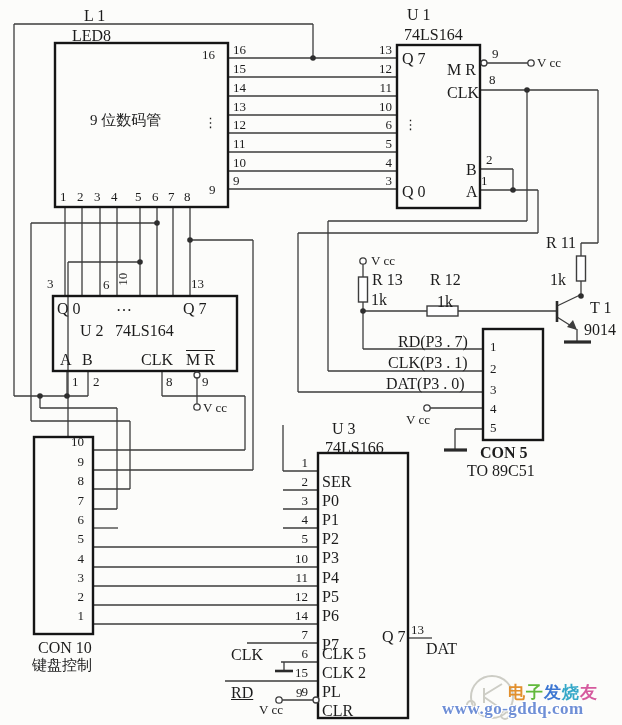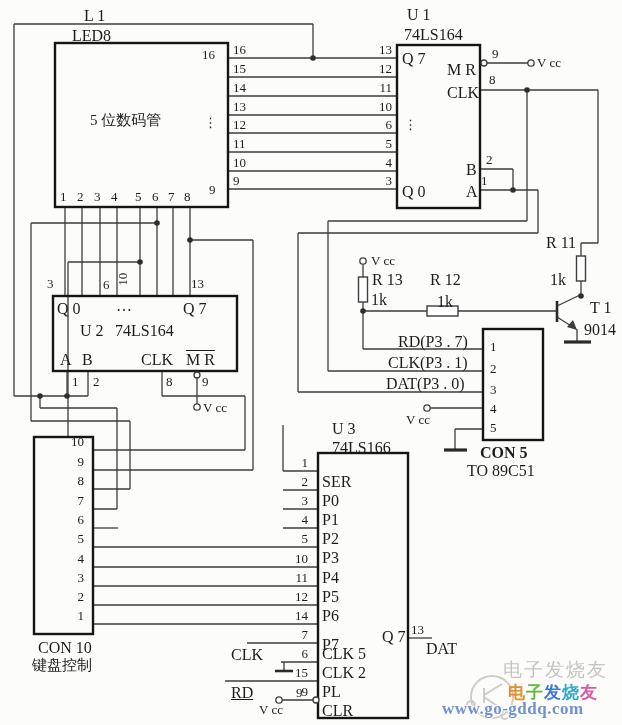--- a/index.html
+++ b/index.html
@@ -120,21 +120,21 @@
   <g fill="none" stroke="#c8c8c0" stroke-width="2" opacity="0.9">
     <circle cx="492" cy="697" r="21"></circle>
     <path d="M484 703 V688 M484 695 L502 684 M484 697 L503 710"></path>
     <circle cx="471" cy="705" r="4"></circle>
     <circle cx="505" cy="715" r="4"></circle>
   </g>
 </svg>
 
 <span class="lbl f14" style="left:84px;top:7px;">L 1</span>
 <span class="lbl f14" style="left:72px;top:27px;">LED8</span>
-<span class="lbl f15" style="left:90px;top:112px;">5 位数码管</span>
+<span class="lbl f15" style="left:90px;top:112px;">9 位数码管</span>
 <span class="lbl" style="left:202px;top:48px;">16</span>
 <span class="lbl" style="left:209px;top:183px;">9</span>
 <span class="lbl" style="left:204px;top:116px;">⋮</span>
 <span class="lbl" style="left:60px;top:190px;">1</span>
 <span class="lbl" style="left:77px;top:190px;">2</span>
 <span class="lbl" style="left:94px;top:190px;">3</span>
 <span class="lbl" style="left:111px;top:190px;">4</span>
 <span class="lbl" style="left:135px;top:190px;">5</span>
 <span class="lbl" style="left:152px;top:190px;">6</span>
 <span class="lbl" style="left:168px;top:190px;">7</span>
@@ -199,21 +199,21 @@
 <span class="lbl ra" style="left:64px;top:513px;width:20px;">6</span>
 <span class="lbl ra" style="left:64px;top:532px;width:20px;">5</span>
 <span class="lbl ra" style="left:64px;top:552px;width:20px;">4</span>
 <span class="lbl ra" style="left:64px;top:571px;width:20px;">3</span>
 <span class="lbl ra" style="left:64px;top:590px;width:20px;">2</span>
 <span class="lbl ra" style="left:64px;top:609px;width:20px;">1</span>
 <span class="lbl f14" style="left:38px;top:639px;">CON 10</span>
 <span class="lbl f15" style="left:32px;top:657px;">键盘控制</span>
 
 <span class="lbl f14" style="left:332px;top:420px;">U 3</span>
-<span class="lbl f14" style="left:332px;top:439px;">74LS166</span>
+<span class="lbl f14" style="left:325px;top:439px;">74LS166</span>
 <span class="lbl f14" style="left:322px;top:473px;">SER</span>
 <span class="lbl f14" style="left:322px;top:492px;">P0</span>
 <span class="lbl f14" style="left:322px;top:511px;">P1</span>
 <span class="lbl f14" style="left:322px;top:530px;">P2</span>
 <span class="lbl f14" style="left:322px;top:549px;">P3</span>
 <span class="lbl f14" style="left:322px;top:569px;">P4</span>
 <span class="lbl f14" style="left:322px;top:588px;">P5</span>
 <span class="lbl f14" style="left:322px;top:607px;">P6</span>
 <span class="lbl f14" style="left:322px;top:626px;margin-top:10px;">P7</span>
 <span class="lbl f14" style="left:322px;top:645px;">CLK 5</span>
@@ -256,21 +256,20 @@
 <span class="lbl" style="left:371px;top:254px;">V cc</span>
 <span class="lbl f14" style="left:372px;top:271px;">R 13</span>
 <span class="lbl f14" style="left:371px;top:291px;">1k</span>
 <span class="lbl f14" style="left:430px;top:271px;">R 12</span>
 <span class="lbl f14" style="left:437px;top:293px;">1k</span>
 <span class="lbl f14" style="left:546px;top:234px;">R 11</span>
 <span class="lbl f14" style="left:550px;top:271px;">1k</span>
 <span class="lbl f14" style="left:590px;top:299px;">T 1</span>
 <span class="lbl f14" style="left:584px;top:321px;">9014</span>
 
-<span class="lbl wm-ghost" style="left:503px;top:660px;">电子发烧友</span>
 <span class="lbl wm-col" style="left:508px;top:684px;color:#e2902e;">电</span>
 <span class="lbl wm-col" style="left:526px;top:684px;color:#62b93c;">子</span>
 <span class="lbl wm-col" style="left:544px;top:684px;color:#3c76d2;">发</span>
 <span class="lbl wm-col" style="left:562px;top:684px;color:#35a8c8;">烧</span>
 <span class="lbl wm-col" style="left:580px;top:684px;color:#d55a9e;">友</span>
 <span class="lbl wm-sm" style="left:520px;top:727px;">www.elecfans.com</span>
 <span class="lbl wm-url" style="left:442px;top:700px;">www.go-gddq.com</span>
 
 </div>
 

